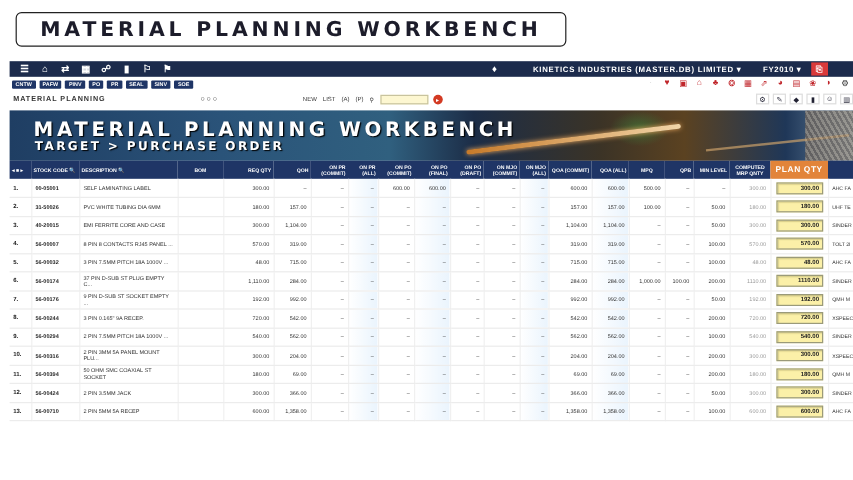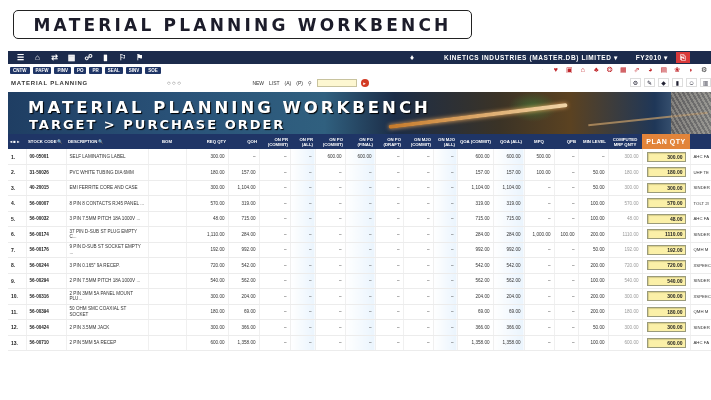--- a/index.html
+++ b/index.html
@@ -44,21 +44,21 @@
     background: linear-gradient(90deg, #1f3e63 0%, #2a5379 25%, #30607f 45%, #1c2d47 55%, #3b3326 70%, #5b4221 80%, #1f3758 92%, #6a86a0 100%);
   }
   .banner .streak {
     position: absolute; left: 380px; top: 22px; width: 180px; height: 4px; background: linear-gradient(90deg, #c67a2a, #f1d5a8);
     transform: rotate(-7deg); border-radius: 3px; box-shadow: 0 0 4px #e7a55c;
   }
   .banner .streak2 { position: absolute; left: 580px; top: 26px; width: 120px; height: 2px; background: #c9a06a; transform: rotate(-6deg); opacity: 0.7; }
   .banner .glow { position: absolute; left: 500px; top: 0; width: 50px; height: 30px; background: radial-gradient(#3f7a3a, transparent 70%); opacity: 0.7; }
   .banner .hatch { position: absolute; right: 0; top: 0; width: 40px; height: 42px; background: repeating-linear-gradient(60deg, #b8a48a 0 2px, #7d6a57 2px 4px); opacity: 0.6; }
   .banner .t1 { position: absolute; left: 20px; top: 6px; color: #fff; font-weight: bold; font-size: 16.5px; letter-spacing: 3px; font-family: "DejaVu Sans", sans-serif; text-shadow: 1px 1px 1px #000; }
-  .banner .t2 { position: absolute; left: 21px; top: 25px; color: #fff; font-weight: bold; font-size: 13px; letter-spacing: 2px; font-family: "DejaVu Sans", sans-serif; text-shadow: 1px 1px 1px #000; }
+  .banner .t2 { position: absolute; left: 21px; top: 25px; color: #fff; font-weight: bold; font-size: 10px; letter-spacing: 2px; font-family: "DejaVu Sans", sans-serif; text-shadow: 1px 1px 1px #000; }
   .grid { position: absolute; top: 83px; left: 0; width: 703px; }
   table { border-collapse: collapse; table-layout: fixed; width: 703px; }
   thead th {
     background: #1f3566; color: #fff; font-size: 4.3px; font-weight: bold; height: 15px; padding: 0 2px; line-height: 5px;
     text-align: right; vertical-align: middle;
   }
   thead th.l { text-align: left; }
   thead th.c { text-align: center; }
   thead th.plan { background: #e2843a; color: #fff; font-size: 7px; letter-spacing: 0.5px; text-align: center; }
   tbody td {

